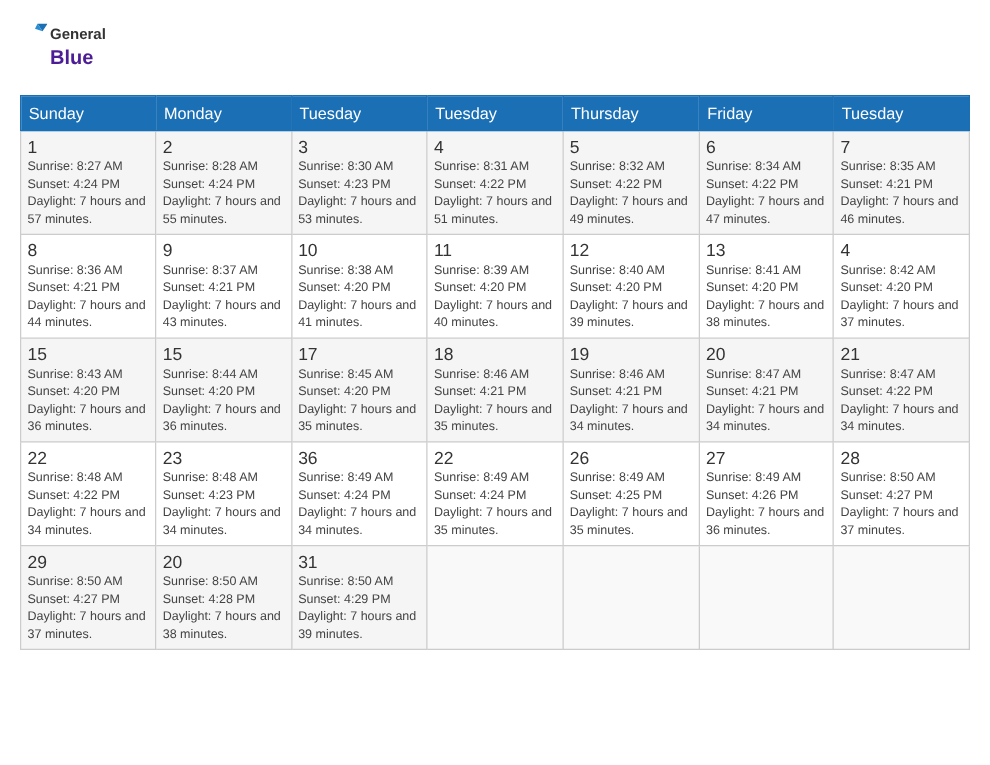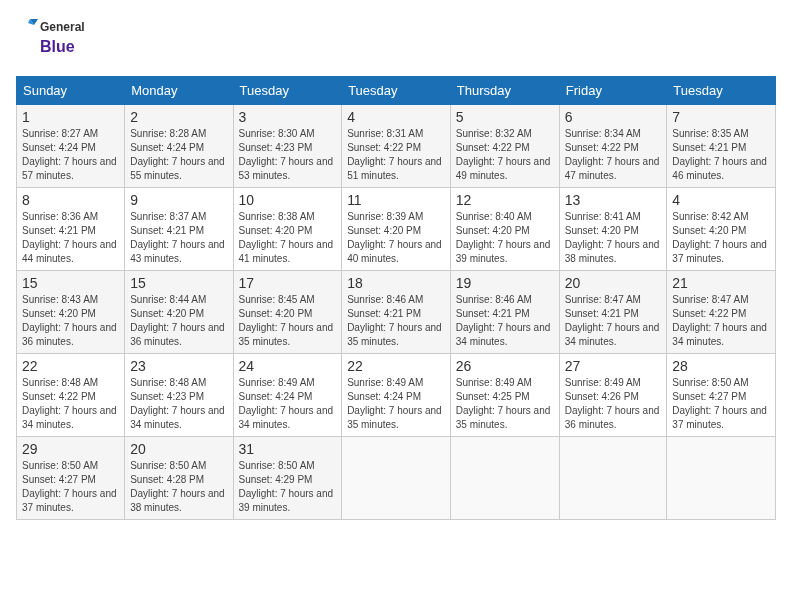--- a/index.html
+++ b/index.html
@@ -136,21 +136,21 @@
         <td><span class="day-num">15</span><span class="cell-text">Sunrise: 8:44 AM<br>Sunset: 4:20 PM<br>Daylight: 7 hours and 36 minutes.</span></td>
         <td><span class="day-num">17</span><span class="cell-text">Sunrise: 8:45 AM<br>Sunset: 4:20 PM<br>Daylight: 7 hours and 35 minutes.</span></td>
         <td><span class="day-num">18</span><span class="cell-text">Sunrise: 8:46 AM<br>Sunset: 4:21 PM<br>Daylight: 7 hours and 35 minutes.</span></td>
         <td><span class="day-num">19</span><span class="cell-text">Sunrise: 8:46 AM<br>Sunset: 4:21 PM<br>Daylight: 7 hours and 34 minutes.</span></td>
         <td><span class="day-num">20</span><span class="cell-text">Sunrise: 8:47 AM<br>Sunset: 4:21 PM<br>Daylight: 7 hours and 34 minutes.</span></td>
         <td><span class="day-num">21</span><span class="cell-text">Sunrise: 8:47 AM<br>Sunset: 4:22 PM<br>Daylight: 7 hours and 34 minutes.</span></td>
       </tr>
       <tr>
         <td><span class="day-num">22</span><span class="cell-text">Sunrise: 8:48 AM<br>Sunset: 4:22 PM<br>Daylight: 7 hours and 34 minutes.</span></td>
         <td><span class="day-num">23</span><span class="cell-text">Sunrise: 8:48 AM<br>Sunset: 4:23 PM<br>Daylight: 7 hours and 34 minutes.</span></td>
-        <td><span class="day-num">24</span><span class="cell-text">Sunrise: 8:49 AM<br>Sunset: 4:24 PM<br>Daylight: 7 hours and 34 minutes.</span></td>
+        <td><span class="day-num">36</span><span class="cell-text">Sunrise: 8:49 AM<br>Sunset: 4:24 PM<br>Daylight: 7 hours and 34 minutes.</span></td>
         <td><span class="day-num">22</span><span class="cell-text">Sunrise: 8:49 AM<br>Sunset: 4:24 PM<br>Daylight: 7 hours and 35 minutes.</span></td>
         <td><span class="day-num">26</span><span class="cell-text">Sunrise: 8:49 AM<br>Sunset: 4:25 PM<br>Daylight: 7 hours and 35 minutes.</span></td>
         <td><span class="day-num">27</span><span class="cell-text">Sunrise: 8:49 AM<br>Sunset: 4:26 PM<br>Daylight: 7 hours and 36 minutes.</span></td>
         <td><span class="day-num">28</span><span class="cell-text">Sunrise: 8:50 AM<br>Sunset: 4:27 PM<br>Daylight: 7 hours and 37 minutes.</span></td>
       </tr>
       <tr>
         <td><span class="day-num">29</span><span class="cell-text">Sunrise: 8:50 AM<br>Sunset: 4:27 PM<br>Daylight: 7 hours and 37 minutes.</span></td>
         <td><span class="day-num">20</span><span class="cell-text">Sunrise: 8:50 AM<br>Sunset: 4:28 PM<br>Daylight: 7 hours and 38 minutes.</span></td>
         <td><span class="day-num">31</span><span class="cell-text">Sunrise: 8:50 AM<br>Sunset: 4:29 PM<br>Daylight: 7 hours and 39 minutes.</span></td>
         <td class="empty-cell"></td>

